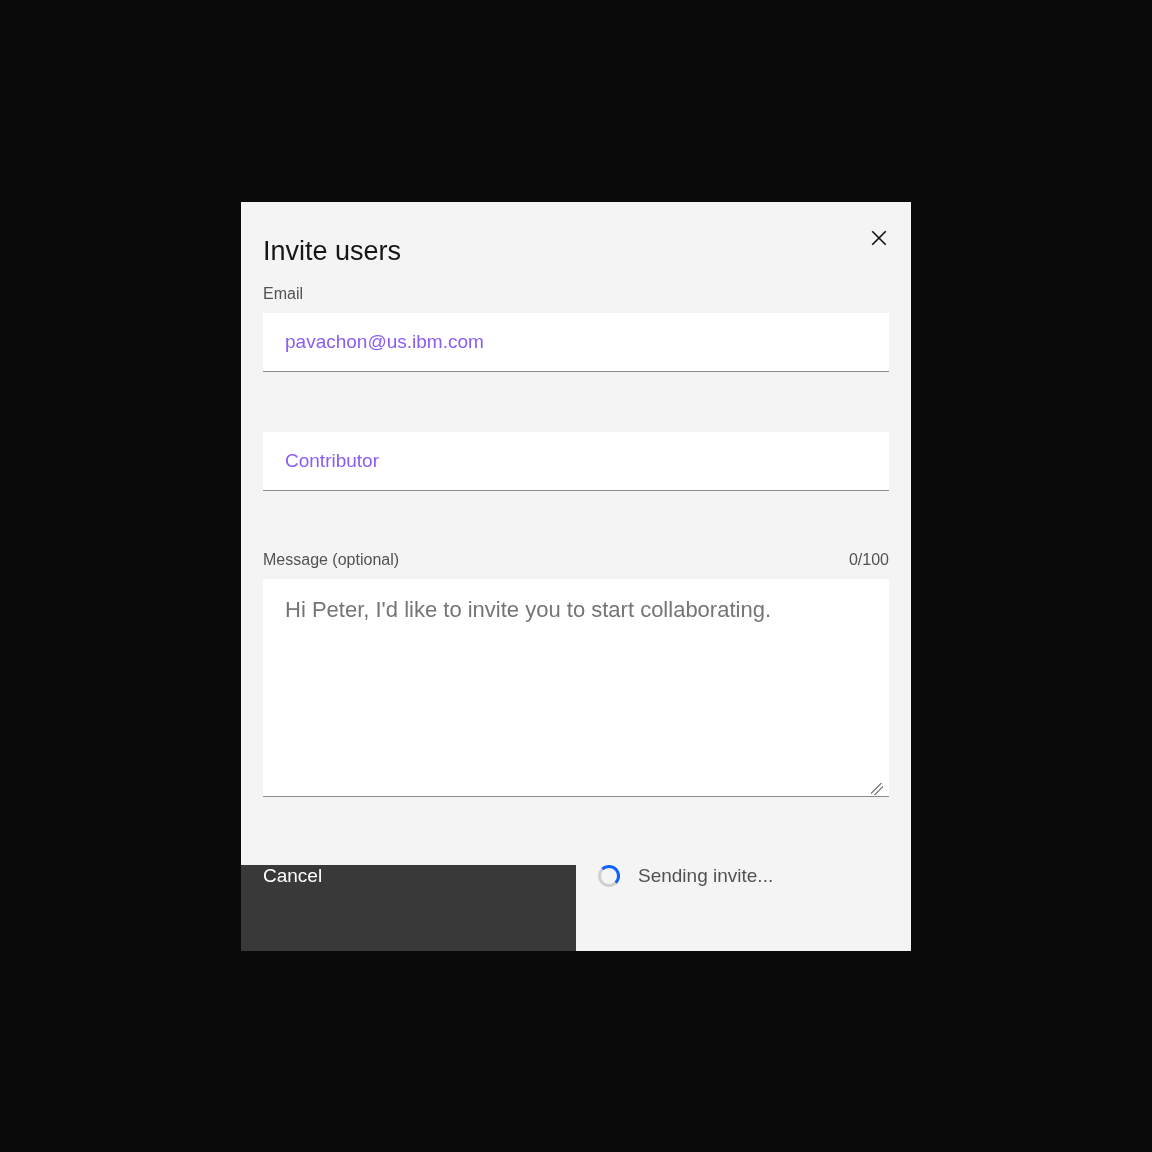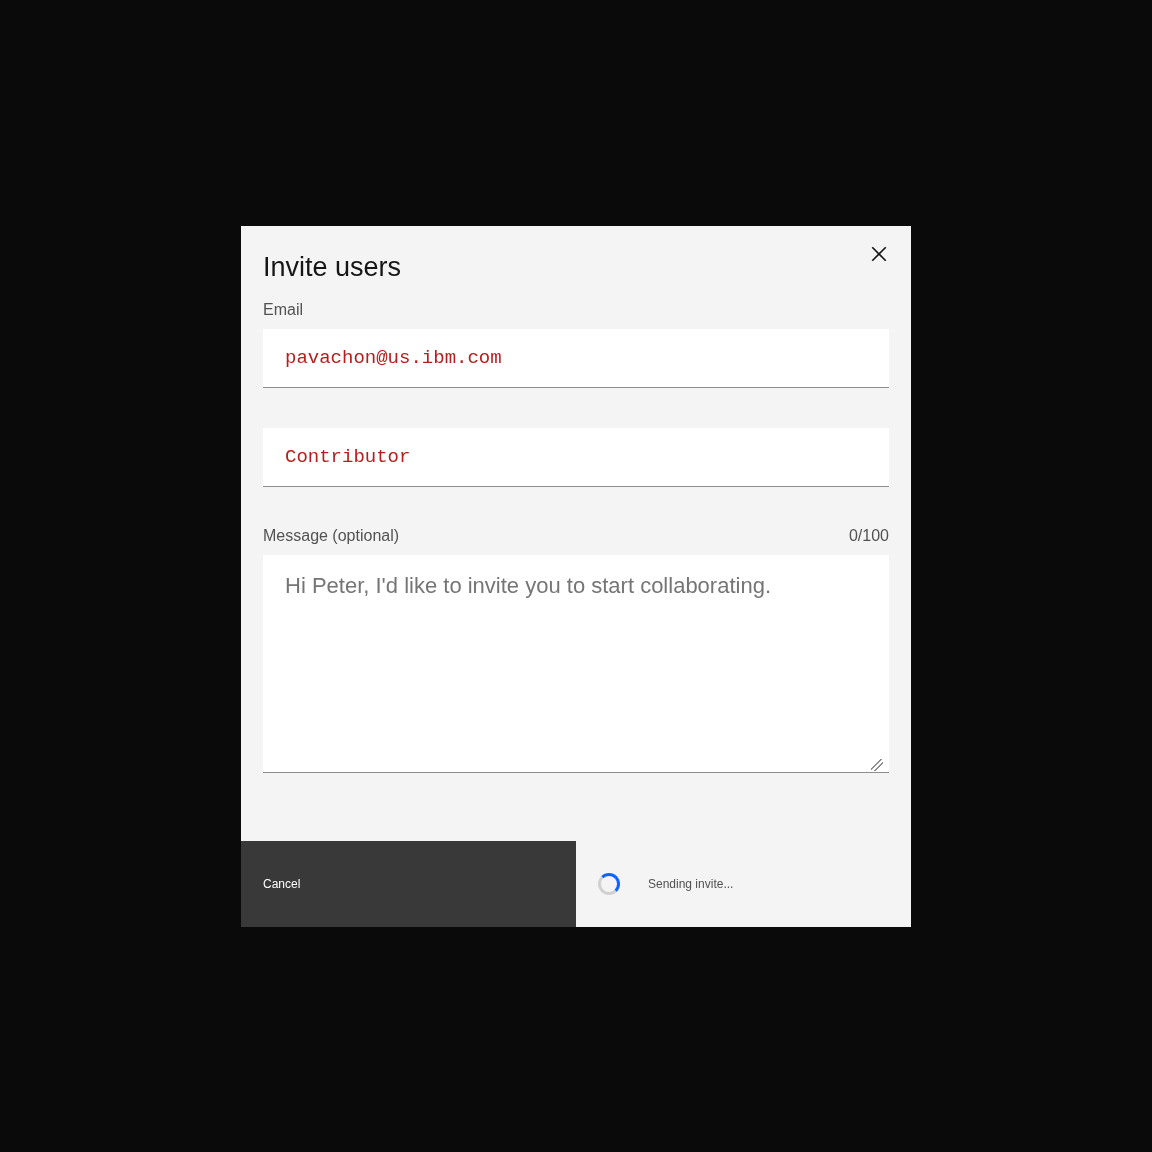--- a/index.html
+++ b/index.html
@@ -11,21 +11,21 @@
     display: flex;
     align-items: center;
     justify-content: center;
   }
   .modal {
     width: 670px;
     background: #f4f4f4;
     position: relative;
   }
   .modal-body {
-    padding: 14px 22px 0 22px;
+    padding: 22px 22px 0 22px;
   }
   .modal-header {
     display: flex;
     justify-content: space-between;
     align-items: flex-start;
   }
   .modal-title {
     font-size: 27px;
     font-weight: 400;
     color: #161616;
@@ -58,25 +58,25 @@
     display: flex;
     justify-content: space-between;
   }
   .input-box {
     width: 100%;
     background: #ffffff;
     border: none;
     border-bottom: 1px solid #8d8d8d;
     padding: 18px 22px;
     font-size: 19px;
-    color: #b91c1c;
+    color: #8b5cf6;
     outline: none;
-    font-family: Liberation Mono, monospace;
+    font-family: Liberation Sans, sans-serif;
   }
-  .field-group { margin-bottom: 40px; }
+  .field-group { margin-bottom: 60px; }
   .message-group { margin-bottom: 64px; }
   .textarea-box {
     width: 100%;
     background: #ffffff;
     border: none;
     border-bottom: 1px solid #8d8d8d;
     padding: 18px 22px;
     font-size: 22px;
     color: #161616;
     outline: none;
@@ -97,36 +97,36 @@
       linear-gradient(135deg, transparent 0%, transparent 40%, #8d8d8d 40%, #8d8d8d 48%, transparent 48%, transparent 60%, #8d8d8d 60%, #8d8d8d 68%, transparent 68%);
     pointer-events: none;
   }
   .modal-footer {
     display: flex;
     height: 86px;
   }
   .btn {
     flex: 1;
     display: flex;
-    align-items: center;
+    align-items: flex-start;
     padding: 0 22px;
-    font-size: 12px;
+    font-size: 19px;
     cursor: pointer;
     border: none;
     font-family: inherit;
     text-align: left;
   }
   .btn-cancel {
     background: #393939;
     color: #ffffff;
   }
   .btn-sending {
     background: #f4f4f4;
     color: #525252;
-    gap: 28px;
+    gap: 18px;
   }
   .spinner {
     width: 22px;
     height: 22px;
     border-radius: 50%;
     border: 3px solid #d0d0d0;
     border-top-color: #0f62fe;
     border-right-color: #0f62fe;
     animation: spin 1s linear infinite;
   }

